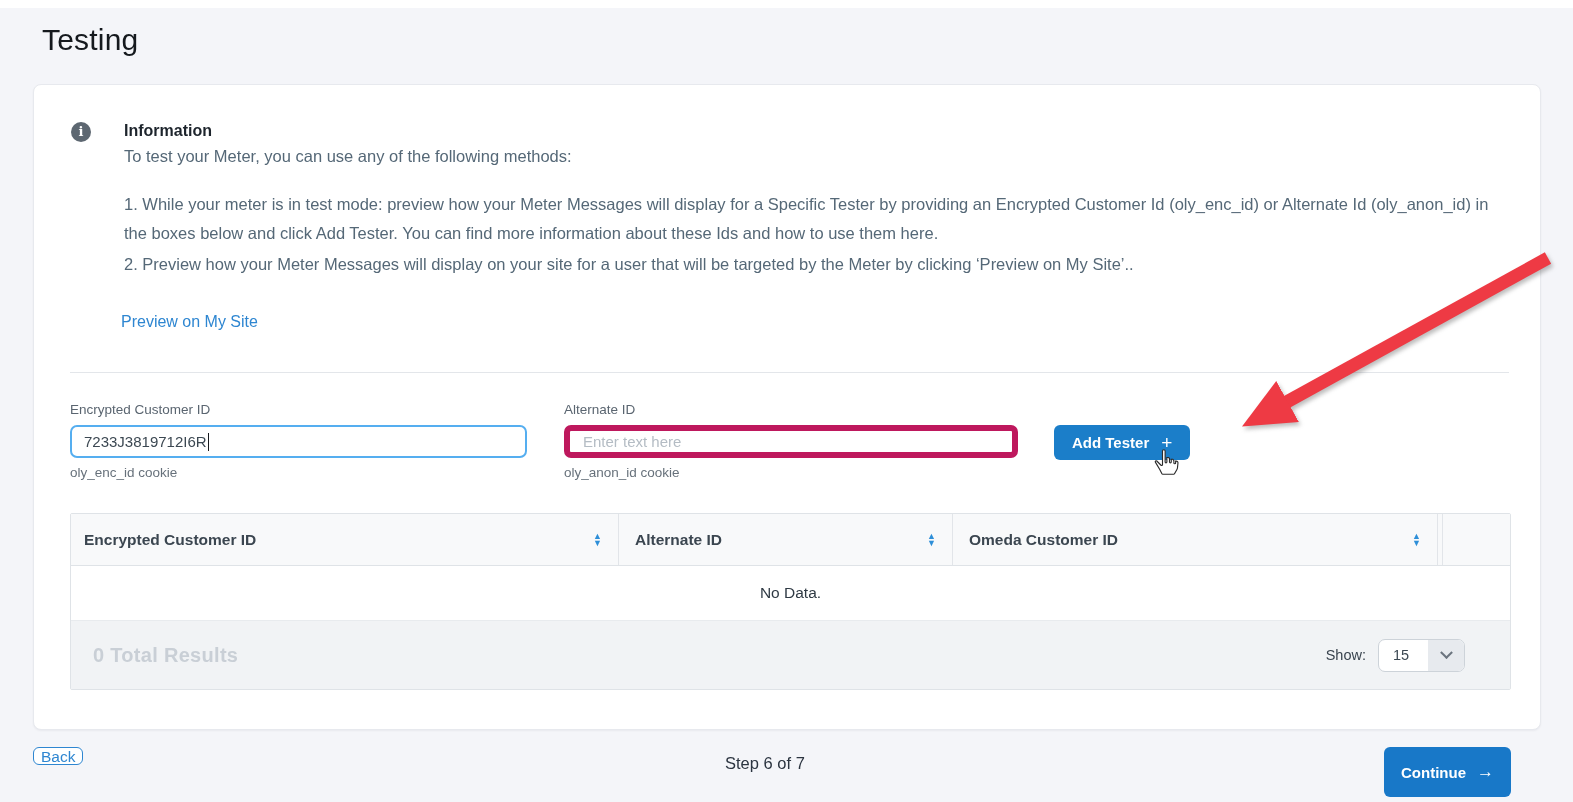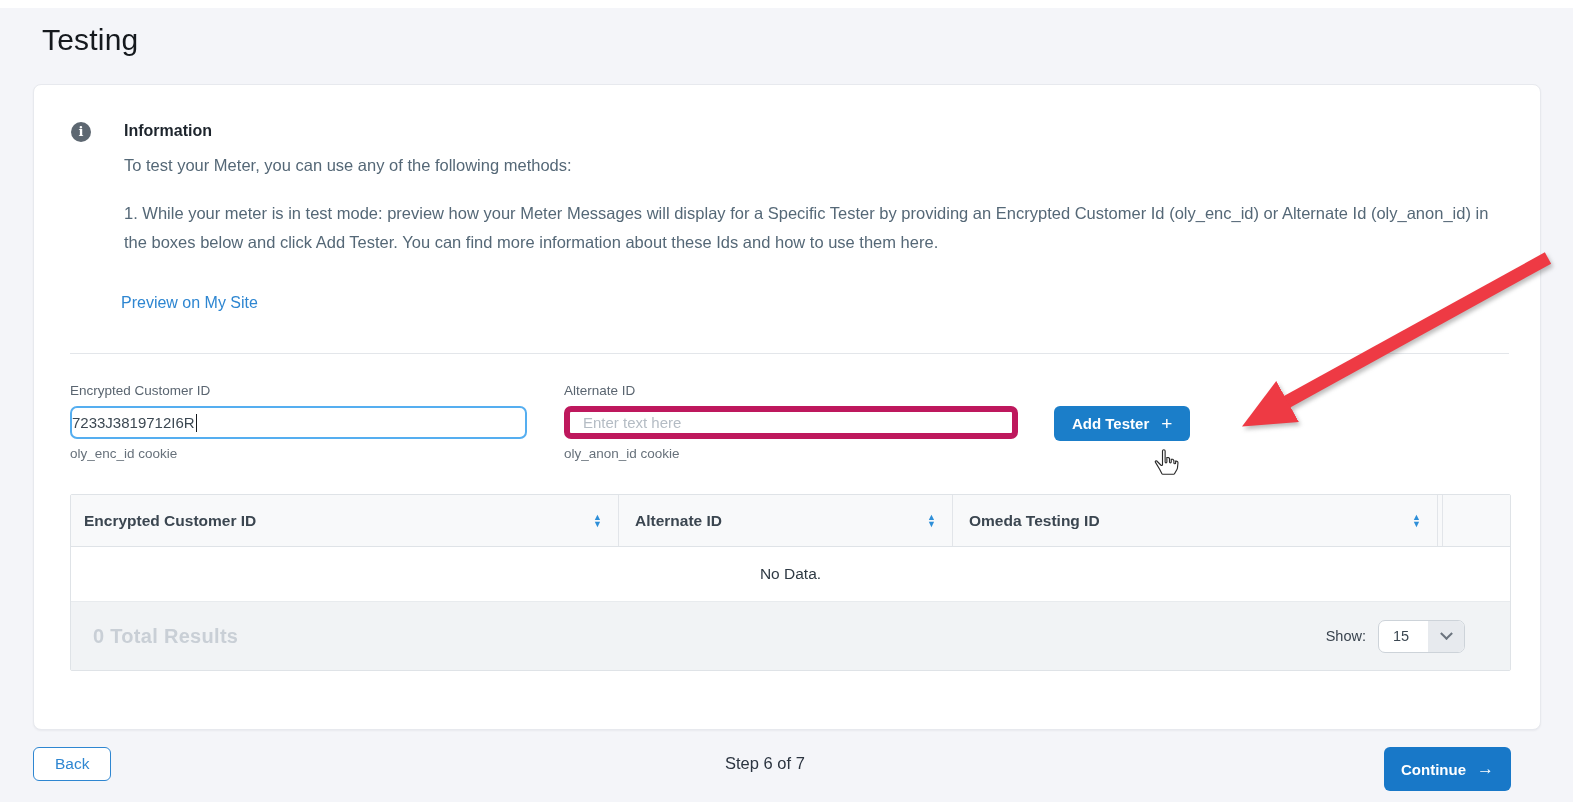--- a/index.html
+++ b/index.html
@@ -34,21 +34,21 @@
   
   .info-row { display:flex; padding:36px 36px 0 37px; }
   .info-icon {
     flex:0 0 20px; width:20px; height:20px; margin-top:1px;
     background:#5d6771; border-radius:50%;
     color:#ffffff; font-family:"DejaVu Serif", serif;
     font-weight:700; font-size:13px; line-height:20px; text-align:center;
   }
   .info-content { margin-left:33px; max-width:1372px; }
   .info-heading { font-size:16px; font-weight:700; color:#1d242c; line-height:20px; }
-  .info-intro { margin-top:12px; font-size:16.5px; line-height:24px; color:#556877; }
+  .info-intro { margin-top:3px; font-size:16.5px; line-height:24px; color:#556877; }
   .info-method1 { margin-top:22px; font-size:16.5px; line-height:29px; color:#556877; }
   .info-method2 { margin-top:4px; font-size:16.5px; line-height:24px; color:#556877; }
 
   .preview-link {
     display:inline-block; margin:36px 0 0 87px;
     font-size:16px; line-height:20px; color:#2e86d1;
     text-decoration:none; cursor:pointer;
   }
 
   .divider { margin:40px 31px 0 36px; border-top:1px solid #e3e6ea; }
@@ -59,21 +59,21 @@
   .field.alt { width:454px; margin-right:36px; }
   .field-label { font-size:13.5px; color:#5a6570; line-height:18px; }
   .text-input {
     margin-top:6px; height:33px; width:100%;
     border:6px solid #be185d; border-radius:7px;
     background:#fff; padding:8px 13px;
     font-size:15px; color:#3c4852;
     display:flex; align-items:center;
     font-family:"Liberation Sans", sans-serif;
   }
-  .text-input.focused { border:2px solid #55aef0; padding:0 0; }
+  .text-input.focused { border:2px solid #55aef0; padding:0 12px; }
   .caret { display:inline-block; width:1.5px; height:18px; background:#16191d; margin-left:1px; }
   input.text-input::placeholder { color:#b4bcc4; }
   .field-help { margin-top:7px; font-size:13.5px; color:#67717b; line-height:16px; }
 
   .add-tester-btn {
     margin-top:24px; height:35px; padding:0 18px;
     background:#1b7ec9; border:none; border-radius:6px;
     color:#ffffff; font-size:15px; font-weight:600;
     display:flex; align-items:center; cursor:pointer;
     font-family:"Liberation Sans", sans-serif;
@@ -122,28 +122,28 @@
   }
   .chev {
     width:9px; height:9px;
     border-right:2px solid #6b747e; border-bottom:2px solid #6b747e;
     transform:rotate(45deg) translate(-2px,-2px);
   }
 
   
   .page-footer { position:relative; height:34px; margin-top:17px; }
   .back-btn {
-    position:absolute; left:33px; top:0; height:34px; padding:0 21px;
+    position:absolute; left:33px; top:0; height:18px; padding:0 7px;
     background:#ffffff; border:1px solid #2e86d1; border-radius:6px;
     color:#2e86d1; font-size:15.5px; cursor:pointer;
     font-family:"Liberation Sans", sans-serif;
   }
   .step-label { position:absolute; left:725px; top:7px; font-size:16.5px; color:#2b3440; }
   .continue-btn {
-    position:absolute; right:62px; top:0; height:44px; padding:0 17px;
+    position:absolute; right:62px; top:0; height:50px; padding:0 17px;
     background:#1878c8; border:none; border-radius:6px;
     color:#ffffff; font-size:15px; font-weight:600; cursor:pointer;
     display:flex; align-items:center;
     font-family:"Liberation Sans", sans-serif;
   }
   .continue-btn .arrow { margin-left:11px; font-size:17px; font-weight:400; }
 
   
   .arrow-overlay {
     position:absolute; left:0; top:0; width:1573px; height:802px;
@@ -160,20 +160,21 @@
 <h1 class="page-title">Testing</h1>
 
 <div class="card">
 
   <div class="info-row">
     <div class="info-icon">i</div>
     <div class="info-content">
       <div class="info-heading">Information</div>
       <div class="info-intro">To test your Meter, you can use any of the following methods:</div>
       <div class="info-method1">1. While your meter is in test mode: preview how your Meter Messages will display for a Specific Tester by providing an Encrypted Customer Id (oly_enc_id) or Alternate Id (oly_anon_id) in the boxes below and click Add Tester. You can find more information about these Ids and how to use them here.</div>
+      <div class="info-method2">2. Preview how your Meter Messages will display on your site for a user that will be targeted by the Meter by clicking ‘Preview on My Site’..</div>
     </div>
   </div>
 
   <a class="preview-link">Preview on My Site</a>
 
   <div class="divider"></div>
 
   <div class="form-row">
     <div class="field">
       <div class="field-label">Encrypted Customer ID</div>
@@ -206,21 +207,21 @@
         </span>
       </div>
       <div class="th c2">
         <span>Alternate ID</span>
         <span class="sort">
           <span>▲</span>
           <span>▼</span>
         </span>
       </div>
       <div class="th c3">
-        <span>Omeda Testing ID</span>
+        <span>Omeda Customer ID</span>
         <span class="sort">
           <span>▲</span>
           <span>▼</span>
         </span>
       </div>
       <div class="th c4"></div>
     </div>
     <div class="tbody-empty">No Data.</div>
     <div class="tfoot">
       <span class="total-results">0 Total Results</span>

